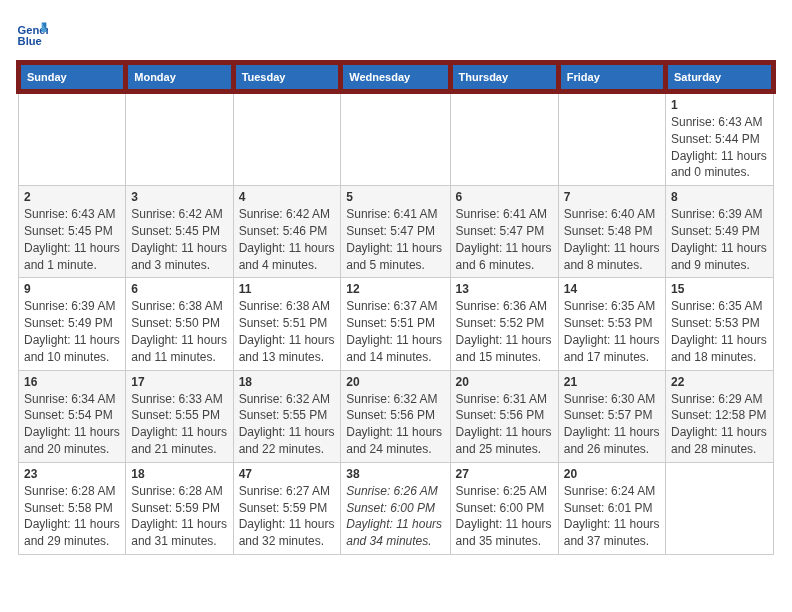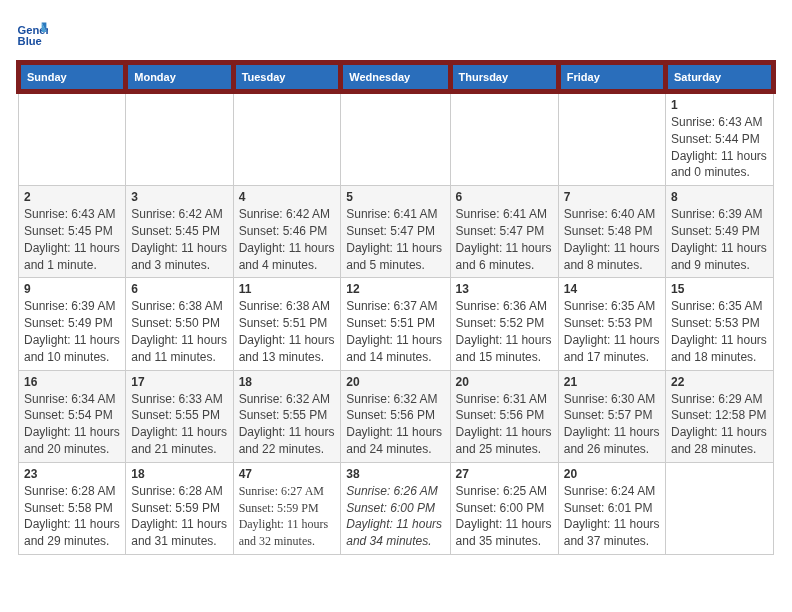--- a/index.html
+++ b/index.html
@@ -301,21 +301,21 @@
         </td>
         <td>
           <span class="day-num">18</span>
           <div class="day-info" style="white-space: pre-line;">Sunrise: 6:28 AM
 Sunset: 5:59 PM
 Daylight: 11 hours
 and 31 minutes.</div>
         </td>
         <td>
           <span class="day-num">47</span>
-          <div class="day-info" style="white-space: pre-line; font-family: Liberation Serif, serif;">Sunrise: 6:27 AM
+          <div class="day-info" style="white-space: pre-line;">Sunrise: 6:27 AM
 Sunset: 5:59 PM
 Daylight: 11 hours
 and 32 minutes.</div>
         </td>
         <td>
           <span class="day-num">38</span>
           <div class="day-info" style="white-space: pre-line; font-style: italic;">Sunrise: 6:26 AM
 Sunset: 6:00 PM
 Daylight: 11 hours
 and 34 minutes.</div>

